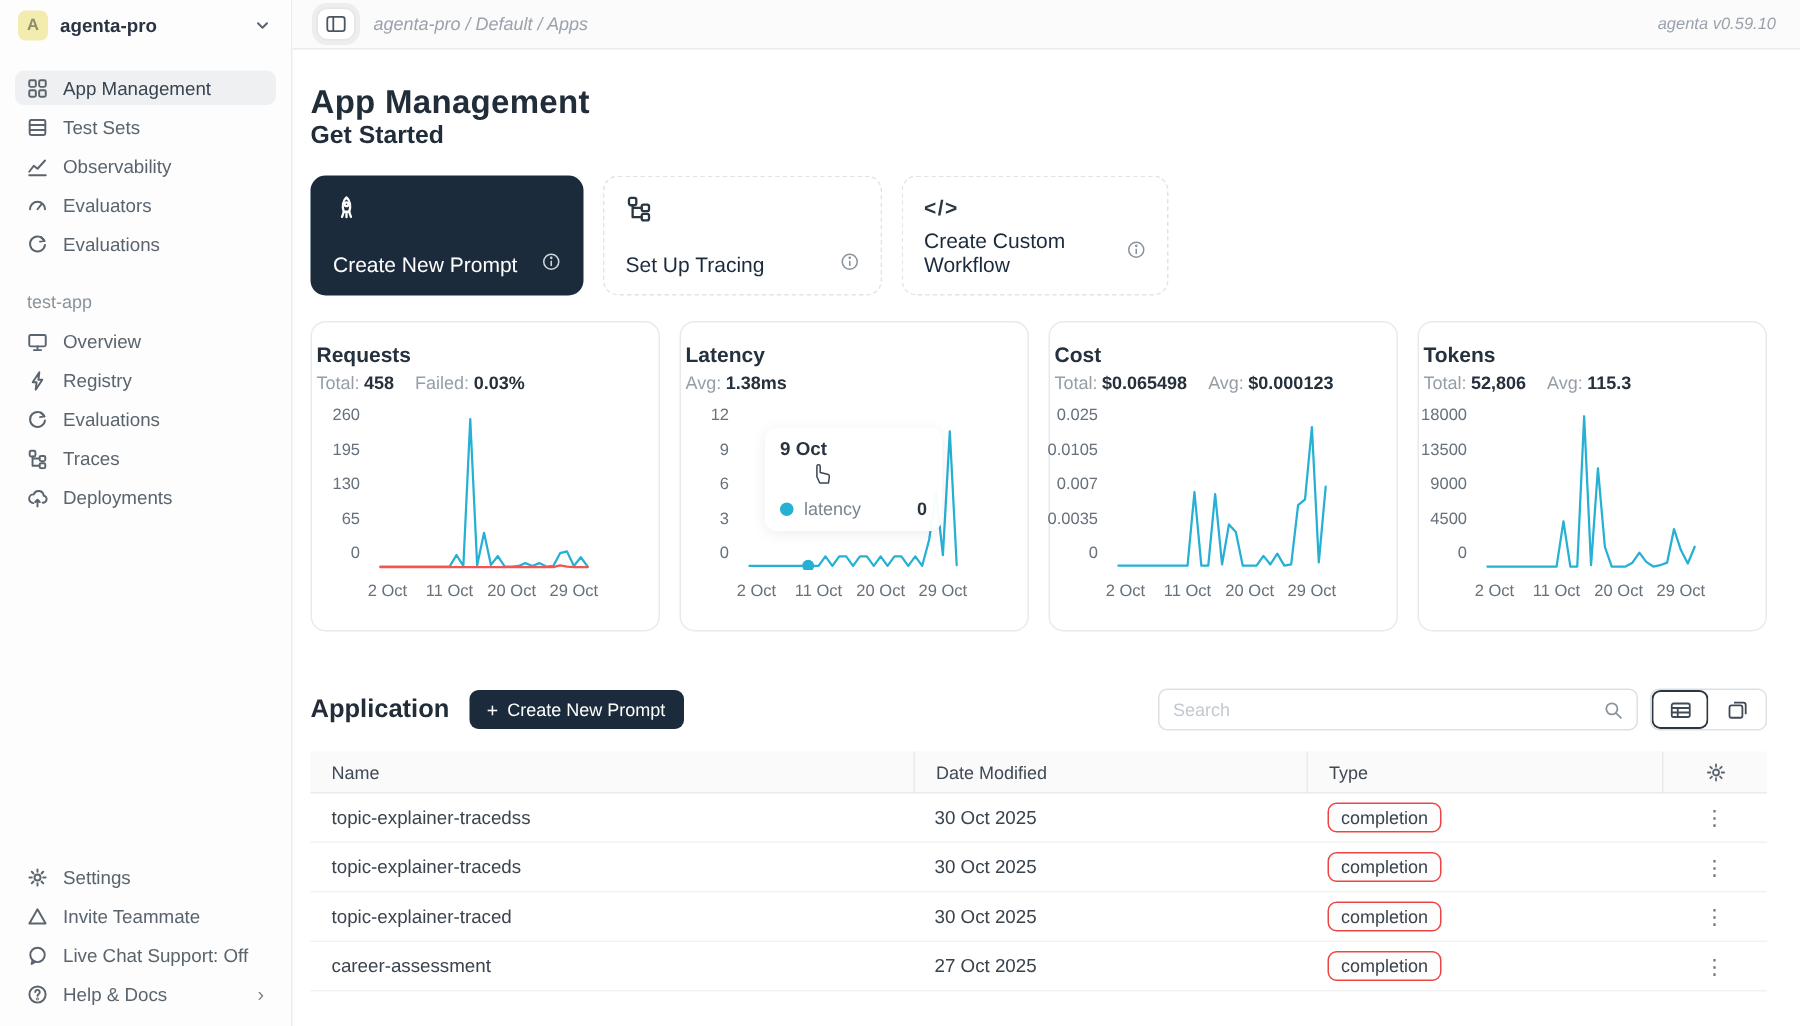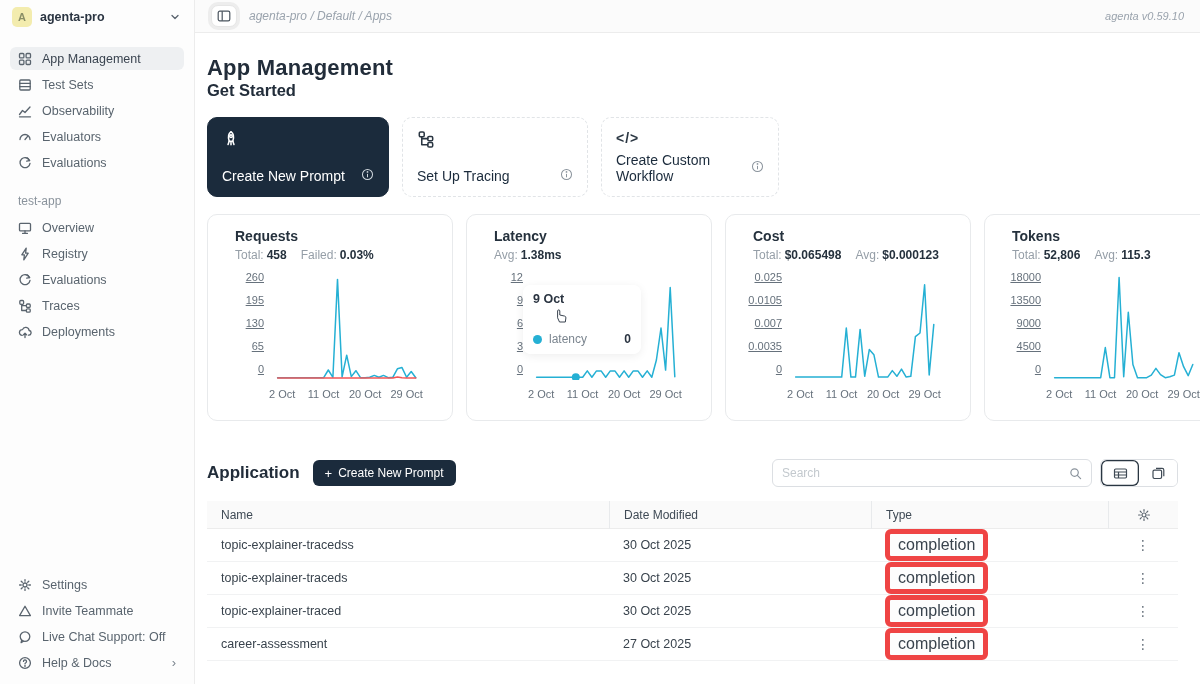--- a/index.html
+++ b/index.html
@@ -41,27 +41,27 @@
   .gs-card.dark .gs-label-row { color:#fff; }
   .gs-card .gicn svg { width:18px; height:18px; stroke:#2a3642; fill:none; stroke-width:1.2; stroke-linecap:round; stroke-linejoin:round; }
   .gs-card.dark .gicn svg { stroke:#fff; }
   .info-i svg { width:13px; height:13px; stroke:#8b949d; fill:none; stroke-width:1.1; }
   .gs-card.dark .info-i svg { stroke:#cfd6dc; }
   .code-glyph { font-size:14px; font-weight:600; color:#2a3642; letter-spacing:1px; }
   .w1{width:182px;} .w2{width:186px;} .w3{width:178px;}
 
   
   .charts-row { display:flex; gap:13px; margin-top:17px; }
-  .chart-card { flex:1; height:207px; border:1px solid #e8eaec; border-radius:10px; padding:13px 27px; position:relative; background:#fff; }
+  .chart-card { flex:1; height:207px; border:1px solid #e8eaec; border-radius:10px; padding:13px 3px; position:relative; background:#fff; }
   .c-title { font-size:14px; font-weight:600; color:#25313d; }
   .c-stats { margin-top:4px; font-size:12px; color:#959ea7; display:flex; gap:14px; }
   .c-stats b { color:#25313d; font-weight:600; margin-left:3px; }
   .c-body { display:flex; margin-top:14px; }
   .y-axis { width:38px; display:flex; flex-direction:column; justify-content:space-between; align-items:flex-end; height:104px; padding-right:9px; font-size:11px; color:#66717c; margin-top:-5px; padding-bottom:0; }
-  .y-axis div { height:12px; line-height:12px;text-decoration:underline; }
+  .y-axis div { height:12px; line-height:12px; }
   .plot-wrap { position:relative; }
   .plot { width:152px; height:104px; }
   .x-axis { position:relative; height:14px; margin-top:8px; font-size:11px; color:#66717c; }
   .x-axis span { position:absolute; transform:translateX(-50%); white-space:nowrap; }
 
   
   .tooltip { position:absolute; left:56px; top:70px; width:118px; padding:7px 10px 8px 10px; background:rgba(255,255,255,.96); border-radius:8px; box-shadow:0 2px 10px rgba(0,0,0,.07); z-index:4; }
   .tt-date { font-size:12.5px; font-weight:600; color:#2a3441; }
   .tt-row { display:flex; align-items:center; gap:7px; margin-top:26px; font-size:12px; color:#7b858f; }
   .tt-dot { width:9px; height:9px; border-radius:50%; background:#25b0d4; }
@@ -85,21 +85,21 @@
   .seg-btn svg { width:15px; height:15px; stroke:#3f4a55; fill:none; stroke-width:1.2; }
 
   
   .table { margin-top:14px; font-size:12.5px; }
   .t-row { display:grid; grid-template-columns:402px 262px 1fr 70px; align-items:center; }
   .t-head { background:#fafafa; border-bottom:1px solid #ececec; font-size:12px; font-weight:500; color:#3f4a55; height:28px; }
   .t-head .cell { height:28px; display:flex; align-items:center; }
   .t-head .cell + .cell { border-left:1px solid #e8eaec; }
   .cell { padding:0 14px; }
   .t-body .t-row { height:33px; border-bottom:1px solid #f1f2f3; color:#39434d; }
-  .badge { display:inline-block; border:5px solid #ef4444; border-radius:6px; background:#fdfdfd; padding:2px 8px; font-size:16px; color:#39434d; }
+  .badge { display:inline-block; border:1px solid #ef4444; border-radius:6px; background:#fdfdfd; padding:2px 8px; font-size:12px; color:#39434d; }
   .kebab { color:#6b757f; font-size:14px; text-align:center; cursor:default; }
   .gear-cell { display:flex; justify-content:center; }
   .gear-cell svg,.icn-gear svg { width:14px; height:14px; stroke:#5a646e; fill:none; stroke-width:1.2; stroke-linecap:round; }
 </style>
 </head>
 <body>
 
 <div class="app">
 
   <aside class="sidebar">

